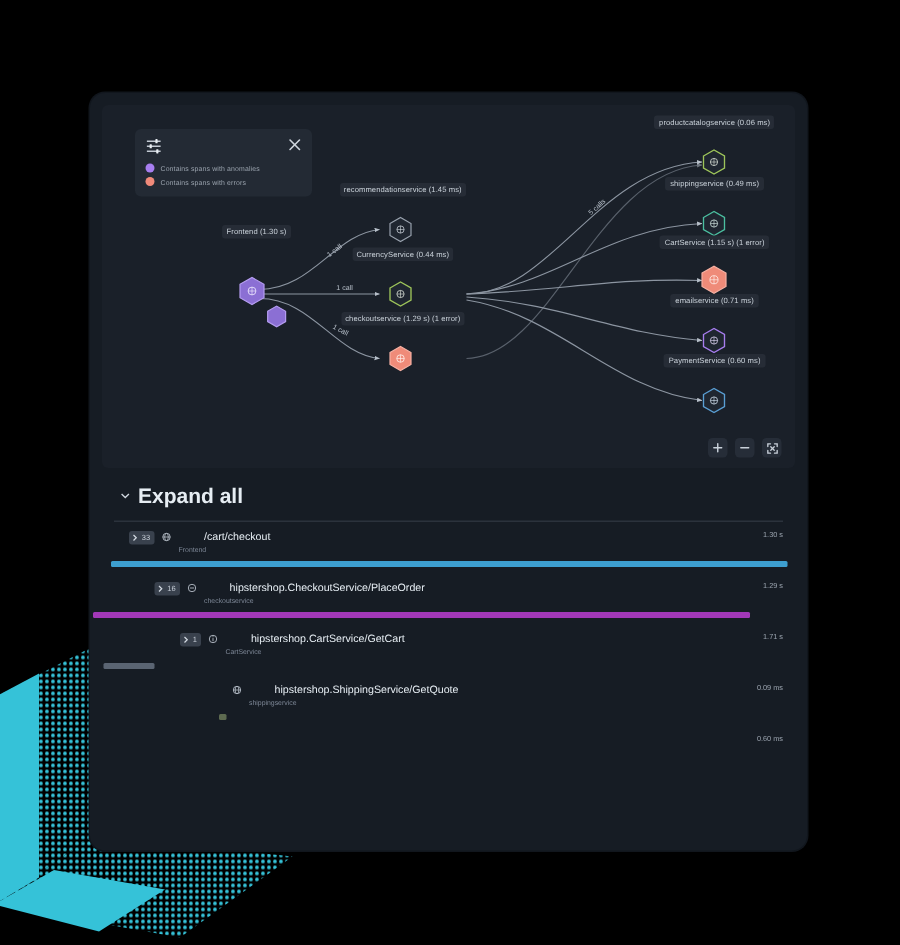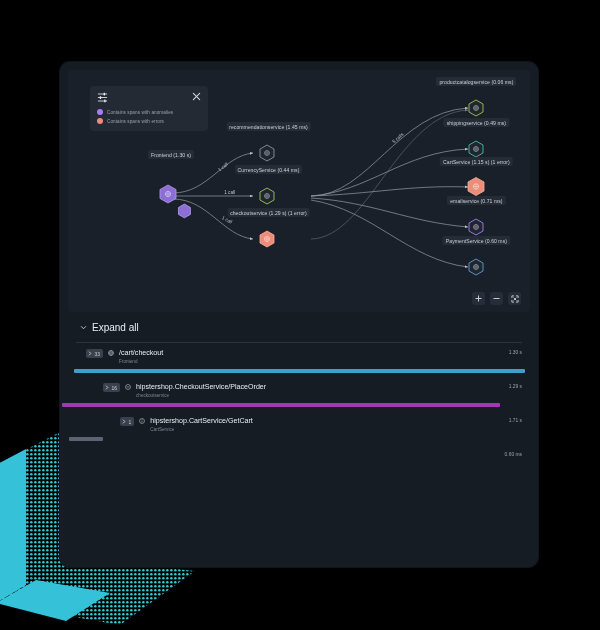--- a/index.html
+++ b/index.html
@@ -63,33 +63,33 @@
     position:absolute;color:#b9c1cb;font-size:4.7px;white-space:nowrap;
     transform:translate(-50%,-50%);
   }
 
   
   .spans{padding:10px 0 0 0;}
   .expand{
     display:flex;align-items:center;gap:5px;padding:0 0 0 20px;cursor:pointer;
   }
   .chev-d{width:7px;height:7px;display:block;}
-  .expand-lbl{color:#e6edf3;font-size:10px;font-weight:normal;}
+  .expand-lbl{color:#e6edf3;font-size:14px;font-weight:bold;}
   .hr{height:1px;background:#2b323c;margin:9px 16px 0 16px;}
 
   .srow{position:relative;height:34px;}
   .srow-inner{position:absolute;top:6px;display:flex;align-items:flex-start;gap:5px;}
   .badge{
     background:#39414d;color:#c6cdd6;border-radius:2px;
     font-size:5px;padding:1.5px 3px 1.5px 2px;display:flex;align-items:center;gap:2.5px;
     min-width:9px;justify-content:center;cursor:pointer;
   }
   .badge svg{display:block;}
   .sicon{width:6px;height:6px;display:block;margin-top:1px;flex:0 0 auto;}
-  .sname{color:#e6edf3;font-size:7.1px;line-height:8px;white-space:nowrap;}
+  .sname{color:#e6edf3;font-size:7.1px;line-height:8px;white-space:nowrap;margin-left:17px;}
   .ssvc{color:#7d8796;font-size:4.6px;margin-top:1.5px;white-space:nowrap;}
   .sdur{position:absolute;right:16px;top:7px;color:#9aa3ae;font-size:4.9px;}
   .tbar{position:absolute;height:4px;border-radius:1px;}
 </style>
 </head>
 <body>
 
 <div class="deco">
   <svg width="215" height="215" viewBox="0 0 215 215">
     <defs>
@@ -356,19 +356,34 @@
         <div>
           <div class="sname">hipstershop.CartService/GetCart</div>
           <div class="ssvc">CartService</div>
         </div>
       </div>
       <div class="sdur">1.71 s</div>
       <div class="tbar" style="left:9px;top:26px;width:34px;background:#5a6472"></div>
     </div>
 
 
+    <div class="srow">
+      <div class="srow-inner" style="left:95px">
+        <svg class="sicon" viewBox="0 0 8 8">
+          <circle cx="4" cy="4" r="3.3" fill="none" stroke="#b9c1cb" stroke-width="0.8"></circle>
+          <line x1="0.7" y1="4" x2="7.3" y2="4" stroke="#b9c1cb" stroke-width="0.7"></line>
+          <ellipse cx="4" cy="4" rx="1.6" ry="3.3" fill="none" stroke="#b9c1cb" stroke-width="0.7"></ellipse>
+        </svg>
+        <div>
+          <div class="sname">hipstershop.ShippingService/GetQuote</div>
+          <div class="ssvc">shippingservice</div>
+        </div>
+      </div>
+      <div class="sdur">0.09 ms</div>
+      <div class="tbar" style="left:86px;top:26px;width:5px;background:#5d6a50"></div>
+    </div>
 
     <div class="srow">
       <div class="sdur">0.60 ms</div>
     </div>
 
   </div>
 </div>
 
 </body></html>

